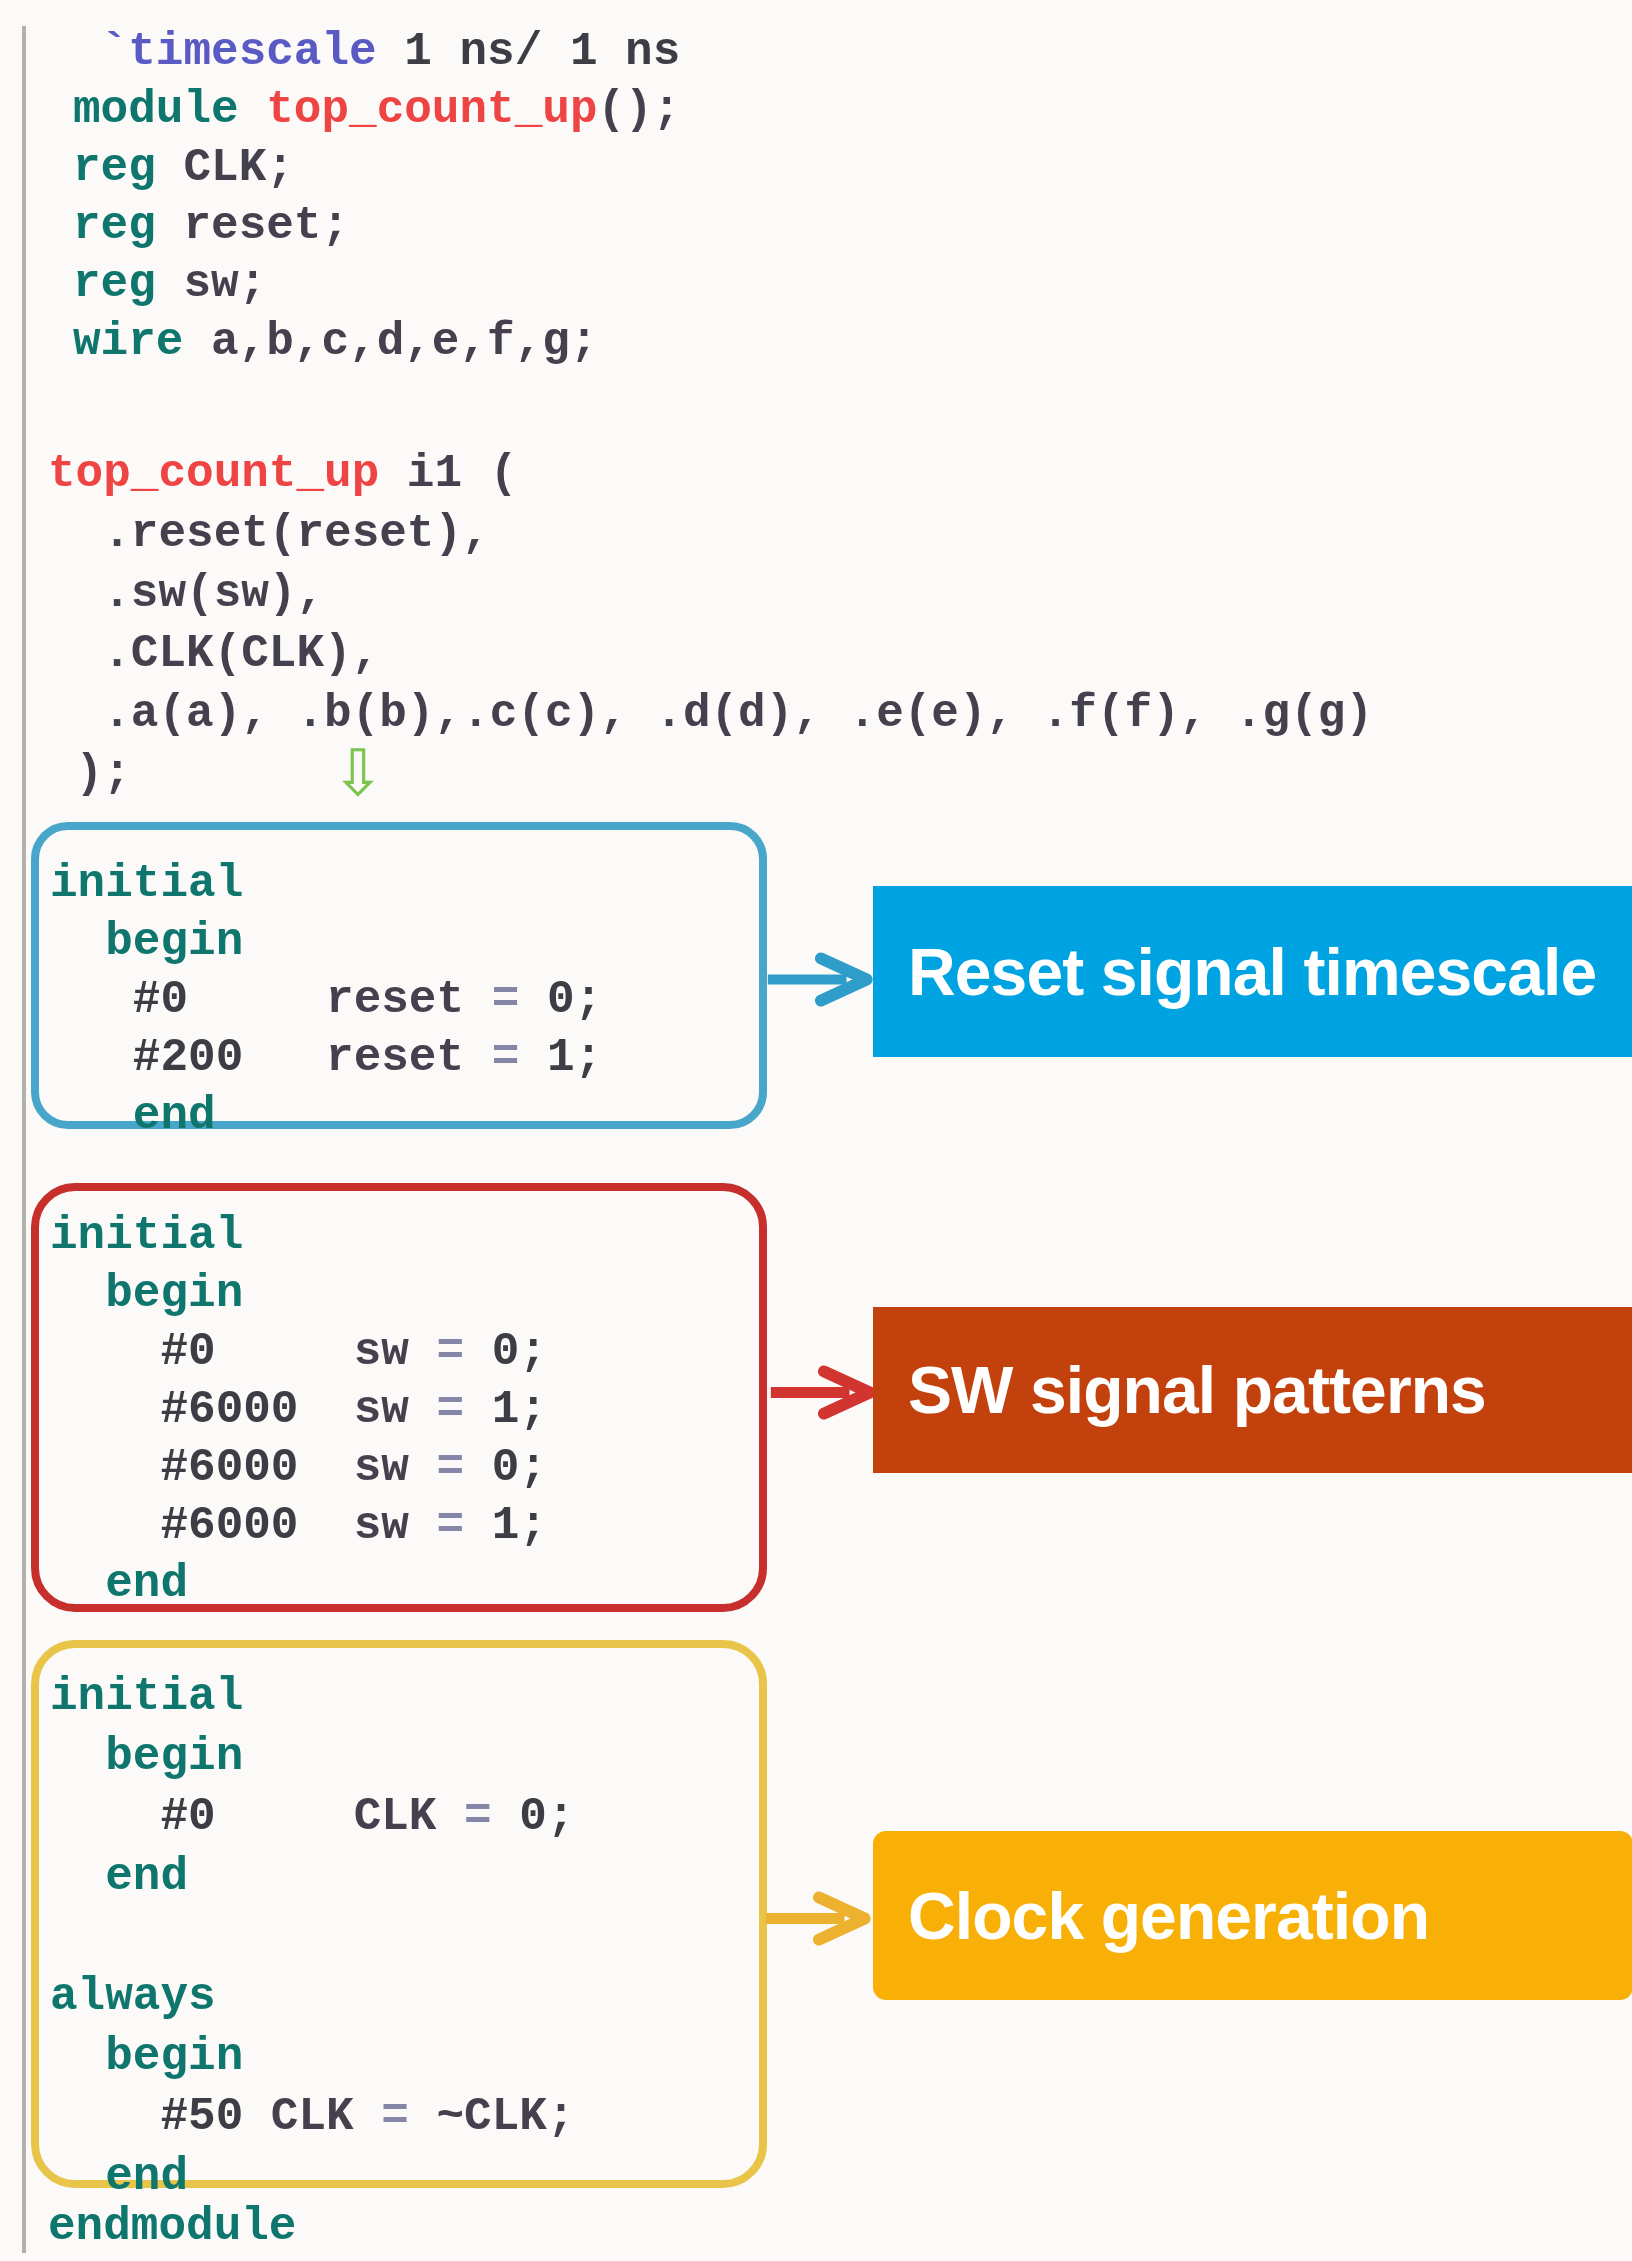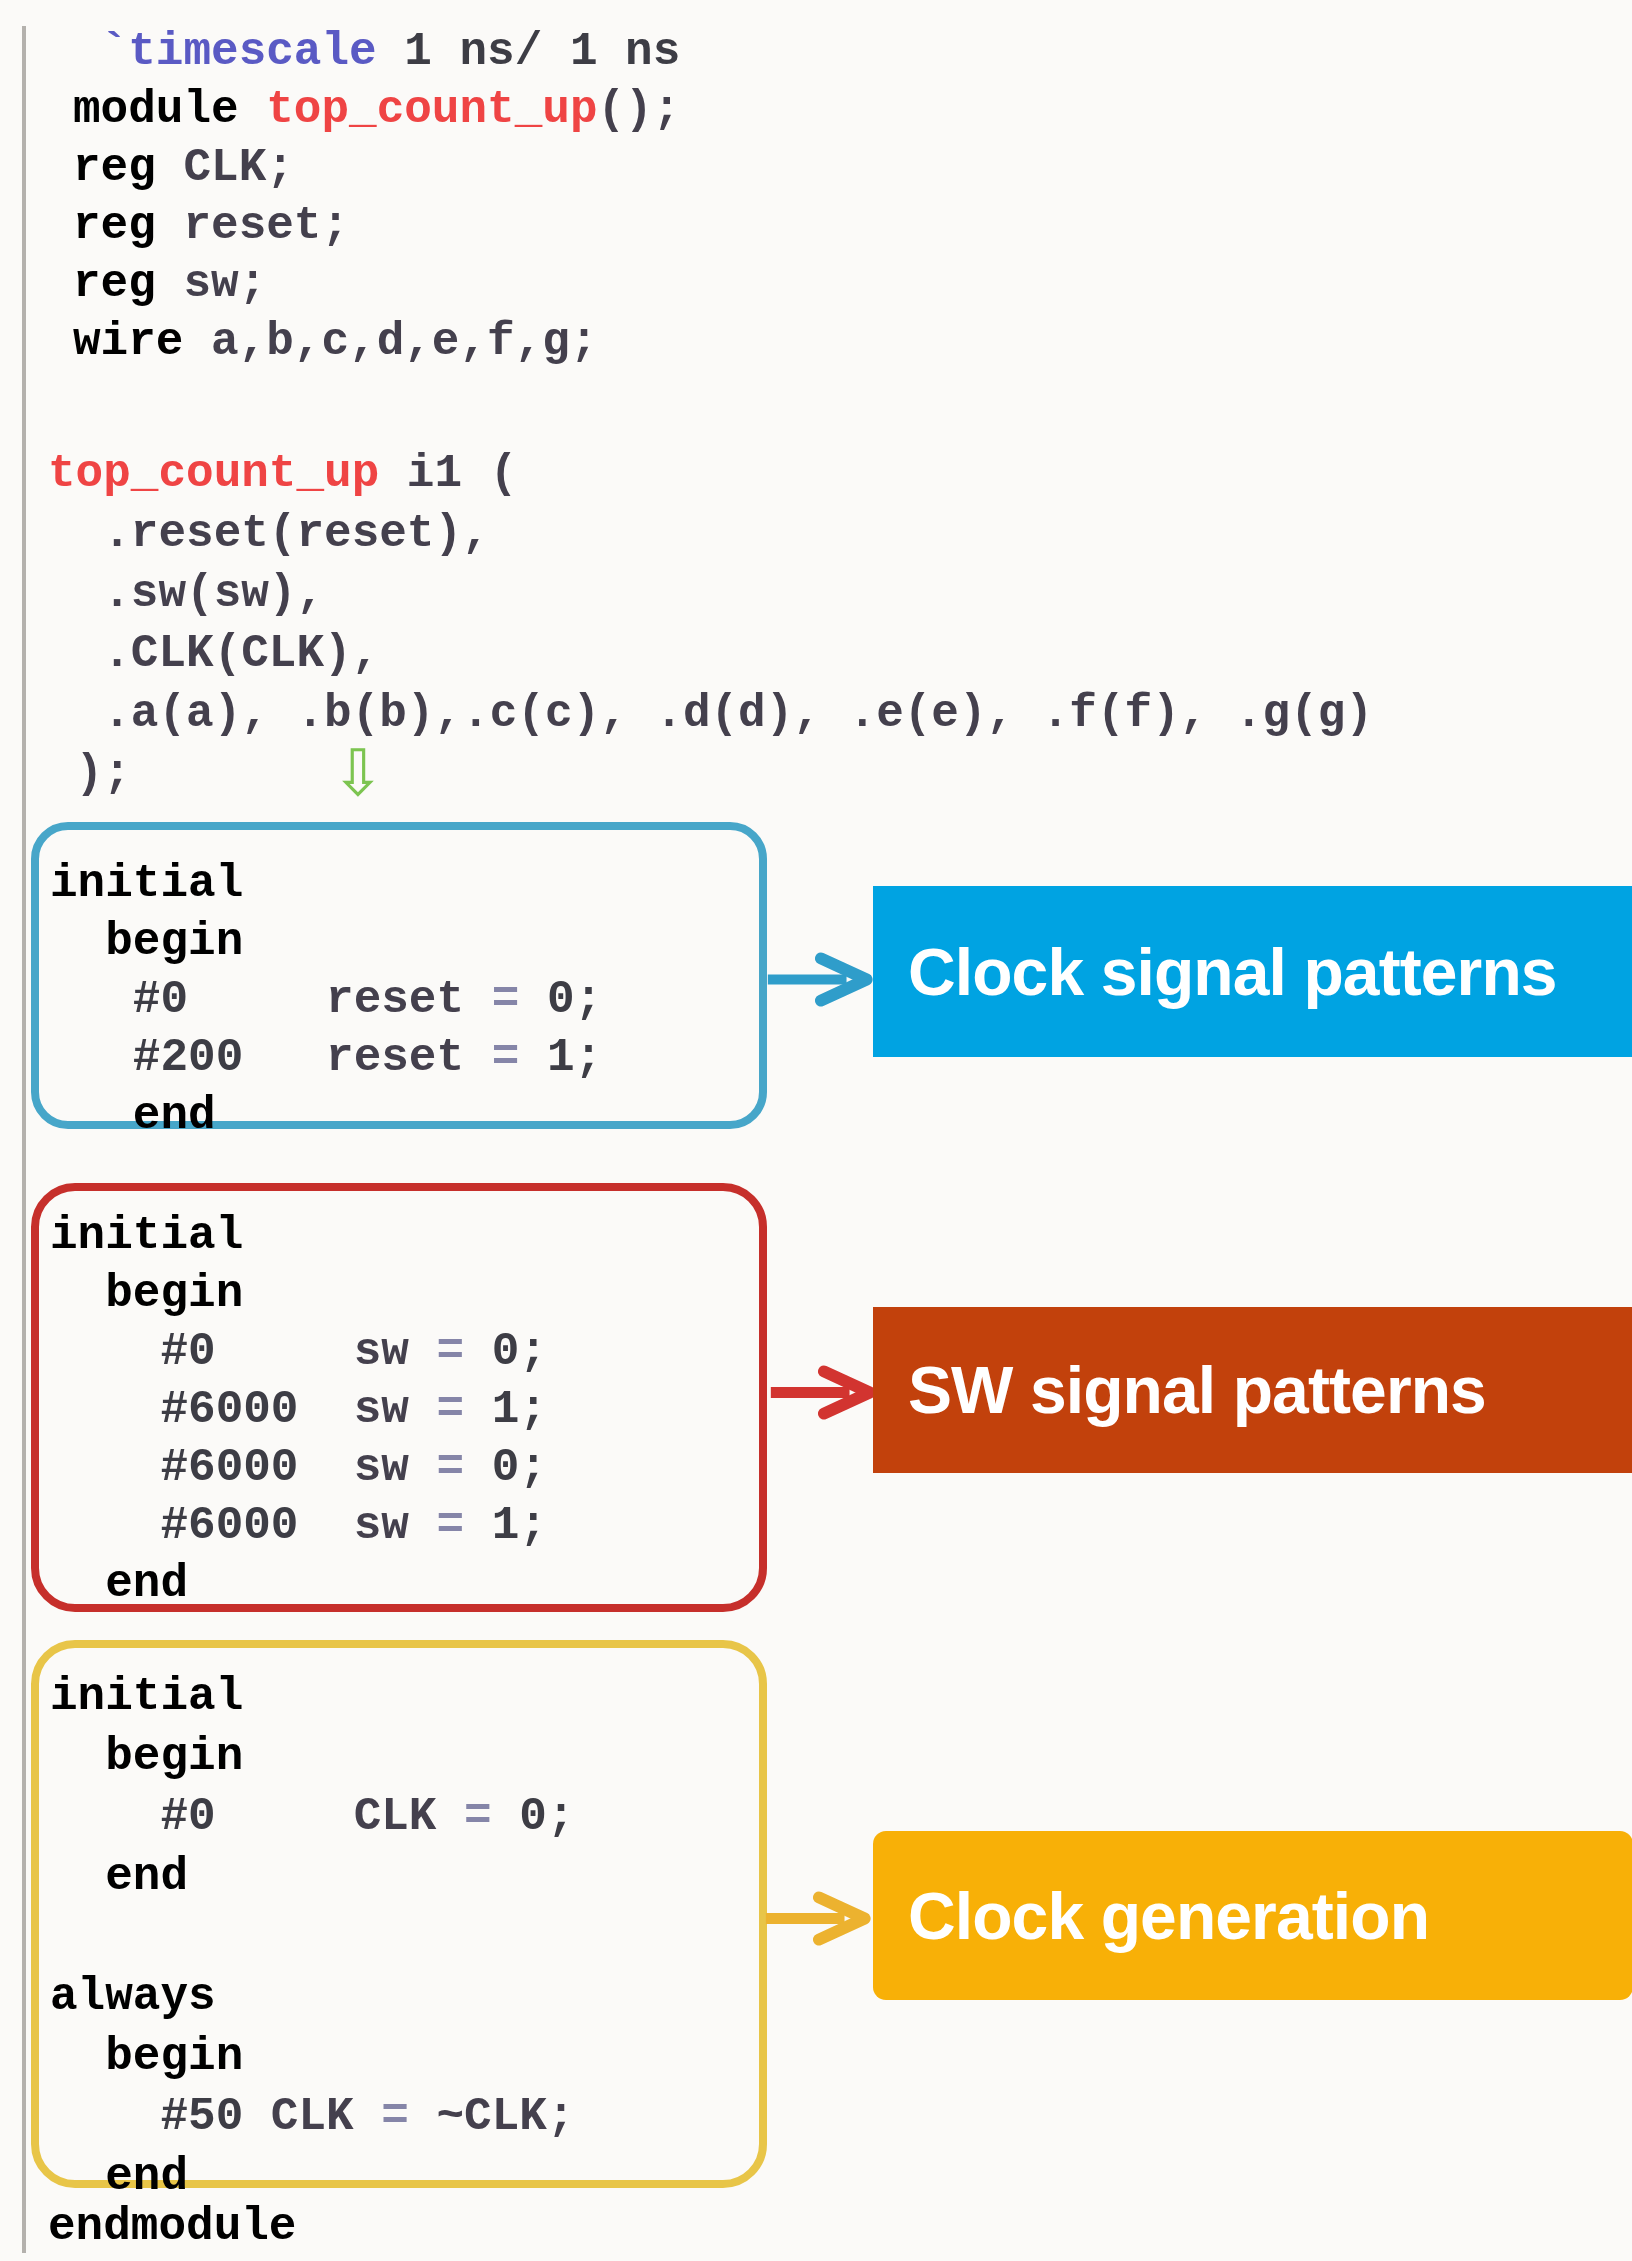--- a/index.html
+++ b/index.html
@@ -10,21 +10,21 @@
   }
   .rule{position:absolute;left:22px;top:25.6px;width:3.7px;height:2227px;background:#b4b1ad;}
   .code{position:absolute;font-weight:bold;font-size:46px;white-space:pre;color:#44404d;}
   .code .code-line{white-space:pre;}
   .g-top {left:48px;top:23px;line-height:58px;margin-left:25px;}
   .g-inst{left:48px;top:444px;line-height:60px;}
   .g-reset{left:50px;top:855px;line-height:58px;}
   .g-sw  {left:50px;top:1207px;line-height:58px;}
   .g-clk {left:50px;top:1667px;line-height:60px;}
   .g-endm{left:48px;top:2197px;line-height:60px;}
-  .tok-kw {color:#000000;}
+  .tok-kw {color:#0f766e;}
   .tok-pre{color:#5a5ac4;}
   .tok-typ{color:#ef4444;}
   .tok-id {color:#44404d;}
   .tok-num{color:#3d3d45;}
   .tok-op {color:#8585a8;}
   .heading{
     position:absolute;left:331px;top:736px;height:73px;
     font-family:"Liberation Sans",sans-serif;font-weight:bold;font-size:60px;
     display:flex;align-items:center;white-space:pre;
   }
@@ -58,21 +58,21 @@
     <span class="h-arrow">⇩</span>
   </div>
 
   <div class="codebox box-reset" style="border-color: rgb(71, 166, 201);"></div>
   <div class="code g-reset"><div class="code-line"><span class="tok-kw">initial</span></div><div class="code-line"><span class="tok-kw">  begin</span></div><div class="code-line"><span class="tok-num">   #0     </span><span class="tok-id">reset </span><span class="tok-op">= </span><span class="tok-num">0;</span></div><div class="code-line"><span class="tok-num">   #200   </span><span class="tok-id">reset </span><span class="tok-op">= </span><span class="tok-num">1;</span></div><div class="code-line"><span class="tok-kw">   end</span></div></div>
   <svg class="arrow" style="left:766px;top:951px;" width="108" height="57" viewBox="0 0 118 62">
     <line class="arrow-stroke" x1="2" y1="31" x2="88" y2="31" stroke="#2f9dca" stroke-width="11"></line>
     <polyline class="arrow-stroke" points="60,8 110,31 60,54" fill="none" stroke="#2f9dca" stroke-width="13" stroke-linecap="round" stroke-linejoin="round"></polyline>
   </svg>
   <div class="label-box label-reset" style="background: rgb(0, 163, 226);">
-    <span>Clock signal patterns</span>
+    <span>Reset signal timescale</span>
   </div>
 
   <div class="codebox box-sw" style="border-color: rgb(198, 47, 43);"></div>
   <div class="code g-sw"><div class="code-line"><span class="tok-kw">initial</span></div><div class="code-line"><span class="tok-kw">  begin</span></div><div class="code-line"><span class="tok-num">    #0     </span><span class="tok-id">sw </span><span class="tok-op">= </span><span class="tok-num">0;</span></div><div class="code-line"><span class="tok-num">    #6000  </span><span class="tok-id">sw </span><span class="tok-op">= </span><span class="tok-num">1;</span></div><div class="code-line"><span class="tok-num">    #6000  </span><span class="tok-id">sw </span><span class="tok-op">= </span><span class="tok-num">0;</span></div><div class="code-line"><span class="tok-num">    #6000  </span><span class="tok-id">sw </span><span class="tok-op">= </span><span class="tok-num">1;</span></div><div class="code-line"><span class="tok-kw">  end</span></div></div>
   <svg class="arrow" style="left:769px;top:1364px;" width="108" height="57" viewBox="0 0 118 62">
     <line class="arrow-stroke" x1="2" y1="31" x2="88" y2="31" stroke="#d23430" stroke-width="12"></line>
     <polyline class="arrow-stroke" points="60,8 110,31 60,54" fill="none" stroke="#d23430" stroke-width="13" stroke-linecap="round" stroke-linejoin="round"></polyline>
   </svg>
   <div class="label-box label-sw" style="background: #c2410c;">
     <span>SW signal patterns</span>

